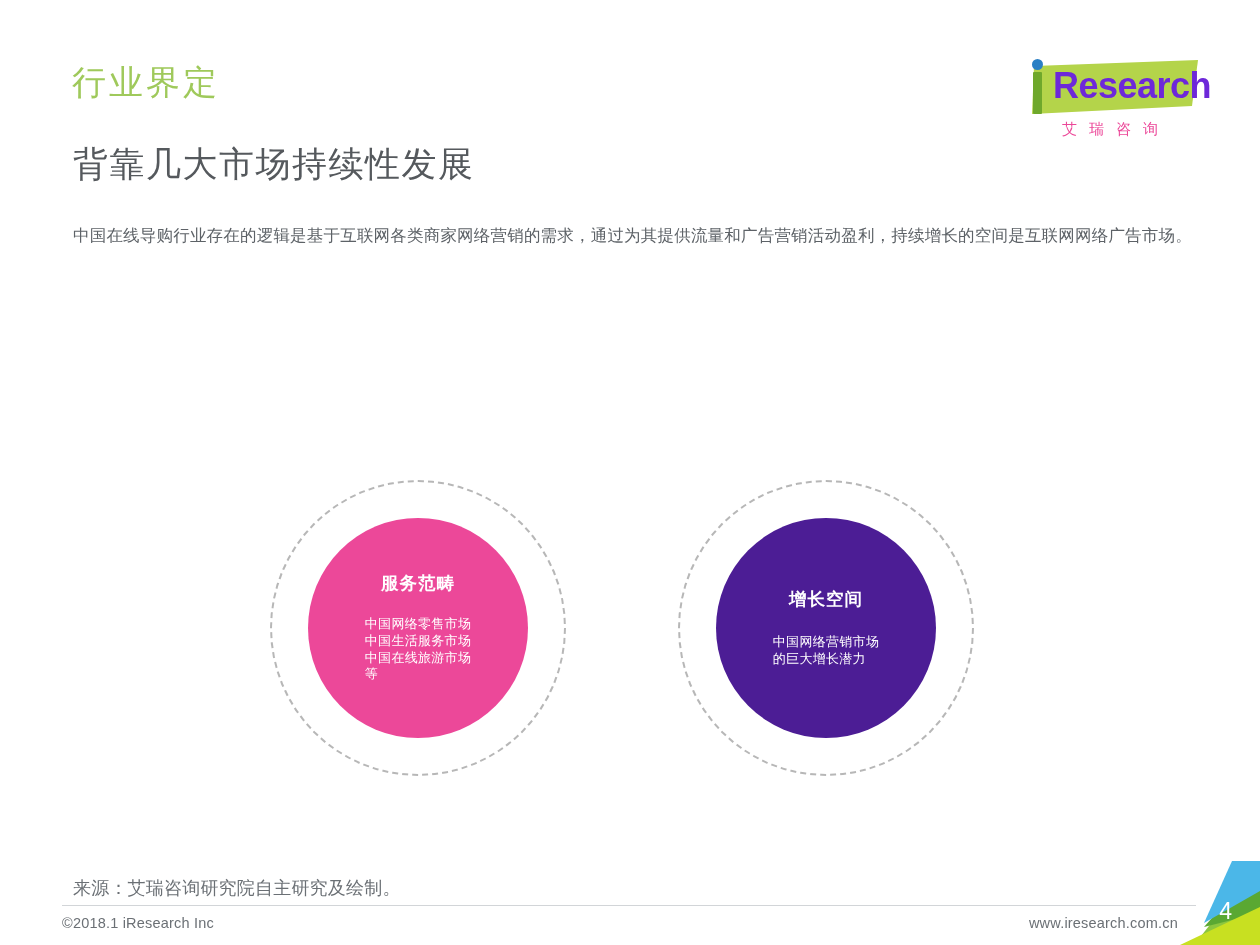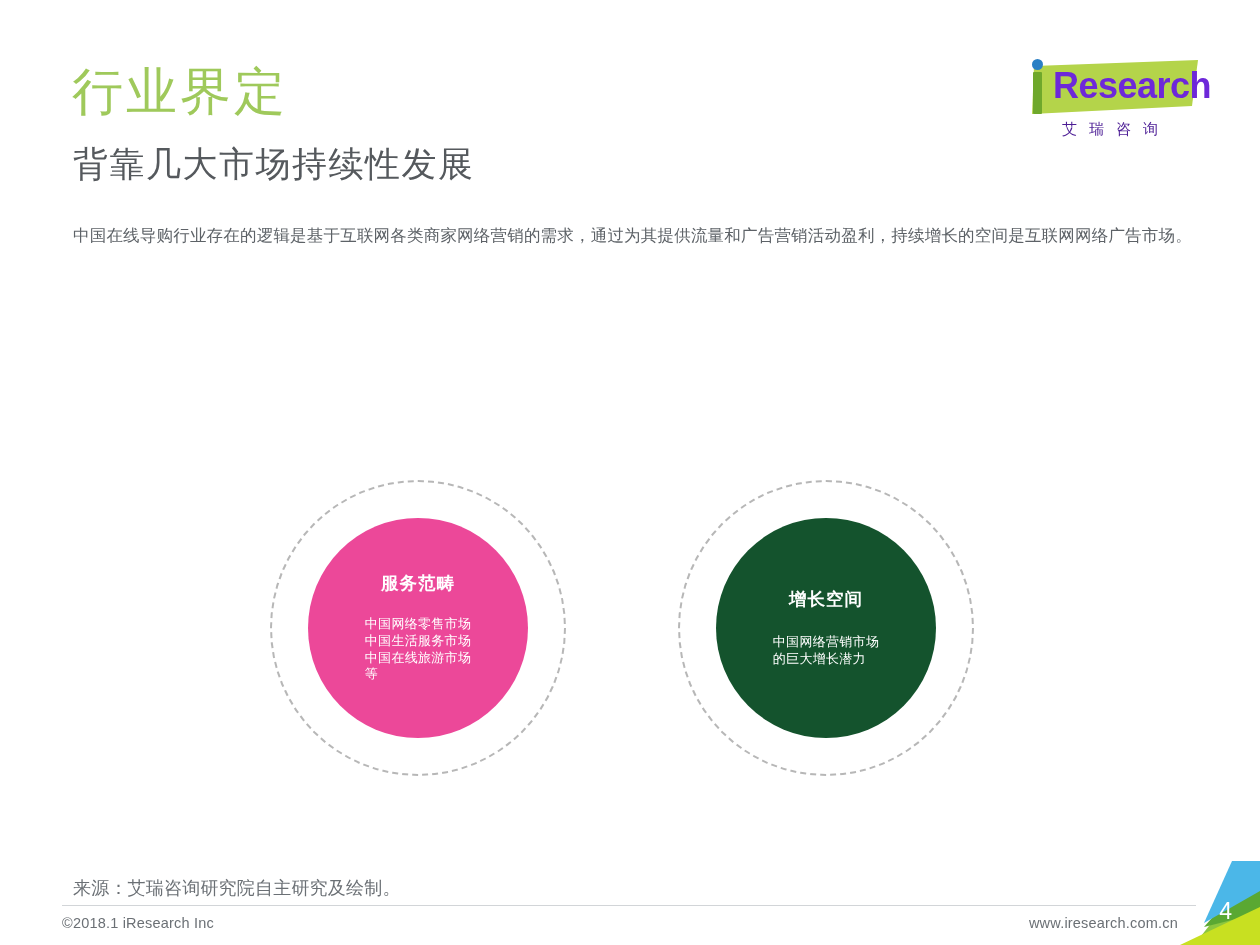--- a/index.html
+++ b/index.html
@@ -24,21 +24,21 @@
     width: 1260px;
     height: 945px;
     background: #ffffff;
   }
 
   
   .page-title {
     position: absolute;
     left: 72px;
     top: 64px;
-    font-size: 51px;
+    font-size: 34px;
     font-weight: 400;
     letter-spacing: 3px;
     color: #9fc95b;
     line-height: 1.08;
     white-space: nowrap;
   }
   .page-subtitle {
     position: absolute;
     left: 73px;
     top: 143px;
@@ -108,21 +108,21 @@
     color: #6d28d9;
     letter-spacing: -0.5px;
     line-height: 1;
   }
   .logo-cn {
     position: absolute;
     left: 14px;
     top: 62px;
     width: 164px;
     font-size: 15px;
-    color: #4c1d95;
+    color: #ec4899;
     letter-spacing: 12px;
     text-align: center;
     white-space: nowrap;
   }
 
   
   .chart-title {
     position: absolute;
     left: 0;
     right: 0;
@@ -167,21 +167,21 @@
     height: 220px;
     border-radius: 50%;
     display: flex;
     flex-direction: column;
     align-items: center;
     justify-content: center;
     box-sizing: border-box;
     padding: 0 6px;
   }
   .bubble-core.green { background: #ec4899; }
-  .bubble-core.blue  { background: #14532d; }
+  .bubble-core.blue  { background: #4c1d95; }
 
   .bubble-heading {
     font-size: 17.5px;
     font-weight: 700;
     color: #ffffff;
     letter-spacing: 1px;
     line-height: 1.2;
     text-align: center;
   }
   .bubble-body {

